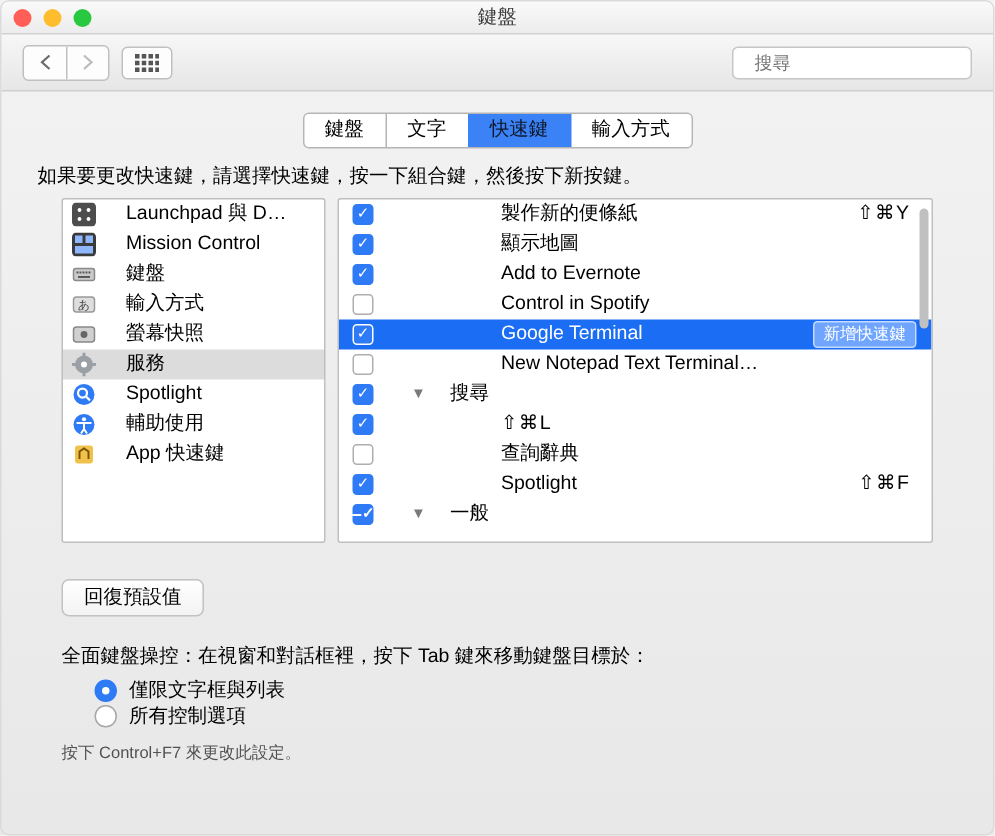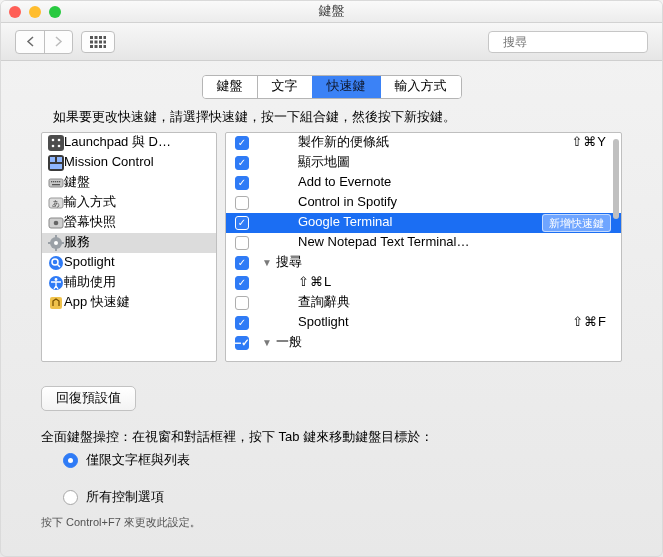--- a/index.html
+++ b/index.html
@@ -58,39 +58,39 @@
 
   
   .tabs-row { display:flex; justify-content:center; padding:14px 0 10px; }
   .tabs { display:flex; border:1px solid #b5b5b5; border-radius:4px; overflow:hidden; }
   .tabs .tab { padding:2px 14px 3px; font-size:13px; background:#fff; color:#000; text-align:center; cursor:default; }
   .tabs .tab + .tab { border-left:1px solid #b5b5b5; }
   .tabs .tab.active { background:var(--tab-blue); color:#0f172a; border-left-color:var(--tab-blue);text-align:center; }
   .tabs .tab.active + .tab { border-left-color:var(--tab-blue); }
 
   
-  .instruction { padding:0 52px 6px; color:#000; }
+  .instruction { padding:0 24px 6px; color:#000; }
 
   
   .split { display:flex; gap:8px; padding:0 40px; }
   .pane {
     background:var(--pane-bg); border:1px solid var(--mac-border); border-radius:2px;
     height:230px; overflow:hidden; position:relative;
   }
   .pane.left { width:176px; flex:0 0 176px; }
   .pane.right { flex:1; }
 
   
-  .cat { display:flex; align-items:center; gap:0; height:20px; padding:0 6px; font-size:13px; cursor:default; }
+  .cat { display:flex; align-items:center; gap:20px; height:20px; padding:0 6px; font-size:13px; cursor:default; }
   .cat .icon { width:16px; height:16px; display:flex; align-items:center; justify-content:center; font-size:12px; }
   .cat.selected { background:#dcdcdc; }
   .cat .label { white-space:nowrap; overflow:hidden; text-overflow:ellipsis; flex:1; }
 
   
-  .right .row { display:flex; align-items:center; height:20px; cursor:default; position:relative; }
+  .right .row { display:flex; align-items:center; height:20px; cursor:default; position:relative;gap:12px; }
   .right .cb-col { width:32px; display:flex; justify-content:center; }
   .right .tri-col { width:18px; display:flex; justify-content:center; color:#7a7a7a; font-size:10px; }
   .right .indent1 { width:22px; }
   .right .label { flex:1; white-space:nowrap; overflow:hidden; text-overflow:ellipsis; }
   .right .shortcut { padding-right:14px; color:#000; font-size:13px; letter-spacing:1px; }
   .right .row.selected { background:var(--sel-blue); color:#fff; }
   .right .row.selected .shortcut-btn {
     display:inline-block; background:#6fa5ff; border:1px solid rgba(255,255,255,.6); border-radius:3px;
     color:#fff; font-size:11px; padding:0 6px; margin-right:10px; line-height:16px;
   }
@@ -111,21 +111,21 @@
 
   
   .restore-row { display:flex; justify-content:flex-start; padding:24px 40px 0; }
   .btn {
     border:1px solid #c2c2c2; background:linear-gradient(#fff,#f3f3f3); border-radius:5px;
     padding:2px 14px 3px; font-size:13px; cursor:default;
   }
 
   
   .fka { padding:18px 40px 0; font-size:13px; }
-  .fka .opts { padding:6px 0 0 22px; display:flex; flex-direction:column; gap:20px; }
+  .fka .opts { padding:6px 0 0 22px; display:flex; flex-direction:column; gap:0; }
   .radio { display:flex; align-items:center; gap:8px; cursor:default; }
   .radio .dot {
     width:15px; height:15px; border-radius:50%; border:1px solid #a7a7a7; background:#fff;
     display:flex; align-items:center; justify-content:center;
   }
   .radio .dot.on { border-color:#2f7bf6; background:#2f7bf6; }
   .radio .dot.on::after { content:""; width:5px; height:5px; border-radius:50%; background:#fff; }
   .hint { padding:10px 40px 0; font-size:11px; color:#525252; }
 
   svg { display:block; }

